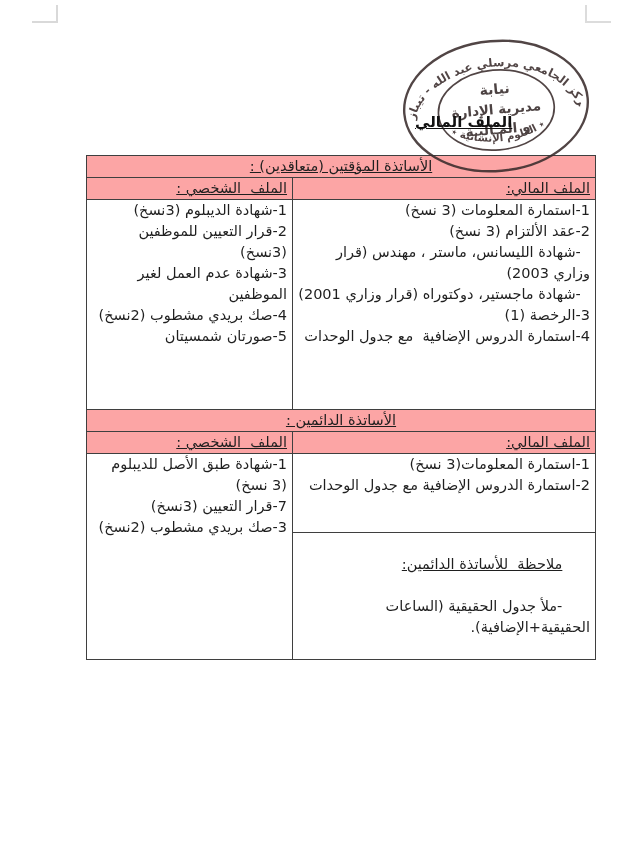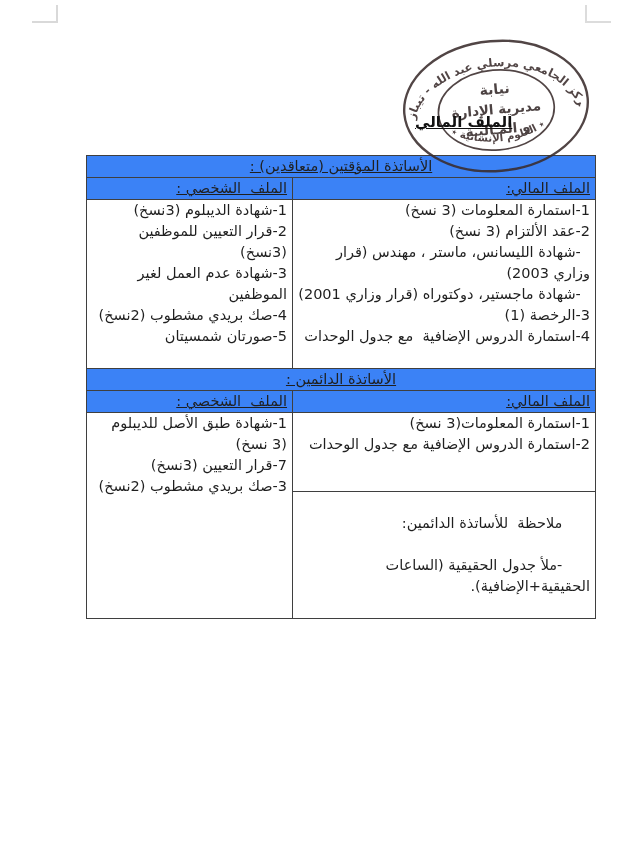--- a/index.html
+++ b/index.html
@@ -26,31 +26,31 @@
   
   table.doc{
     position:absolute;left:86px;top:155px;width:509px;z-index:1;
     border-collapse:collapse;table-layout:fixed;direction:rtl;
     font-size:14.5px;
   }
   table.doc td{
     border:1px solid #3f3f3f;vertical-align:top;padding:0 5px;
     box-sizing:border-box;line-height:21px;
   }
-  td.gray{background:#3b82f6;}
+  td.gray{background:#fca5a5;}
   td.sec-title{text-align:center;height:21px;line-height:21px;}
   td.sec-title span, td.col-head span{text-decoration:underline;white-space:pre-wrap;}
   td.col-head{text-align:right;height:20px;line-height:20px;}
   td.items{white-space:pre-wrap;text-align:right;padding-top:1px;}
-  .h-content1{height:169px;}
+  .h-content1{height:210px;}
   .h-title2{height:27px;line-height:26px;margin-left:20px;}
   .h-heads2{height:47px;line-height:22px;}
   .h-fin2{height:79px;}
   .h-note{height:70px;}
-  .note-title{white-space:pre-wrap;}
+  .note-title{text-decoration:underline;white-space:pre-wrap;}
   .note-body{white-space:pre-wrap;}
 </style>
 </head>
 <body>
 
 <div class="corner tl"></div>
 <div class="corner tr"></div>
 
 <svg class="stamp" viewBox="0 0 196 144" xmlns="http://www.w3.org/2000/svg">
   <g transform="rotate(-5 98 72)">

